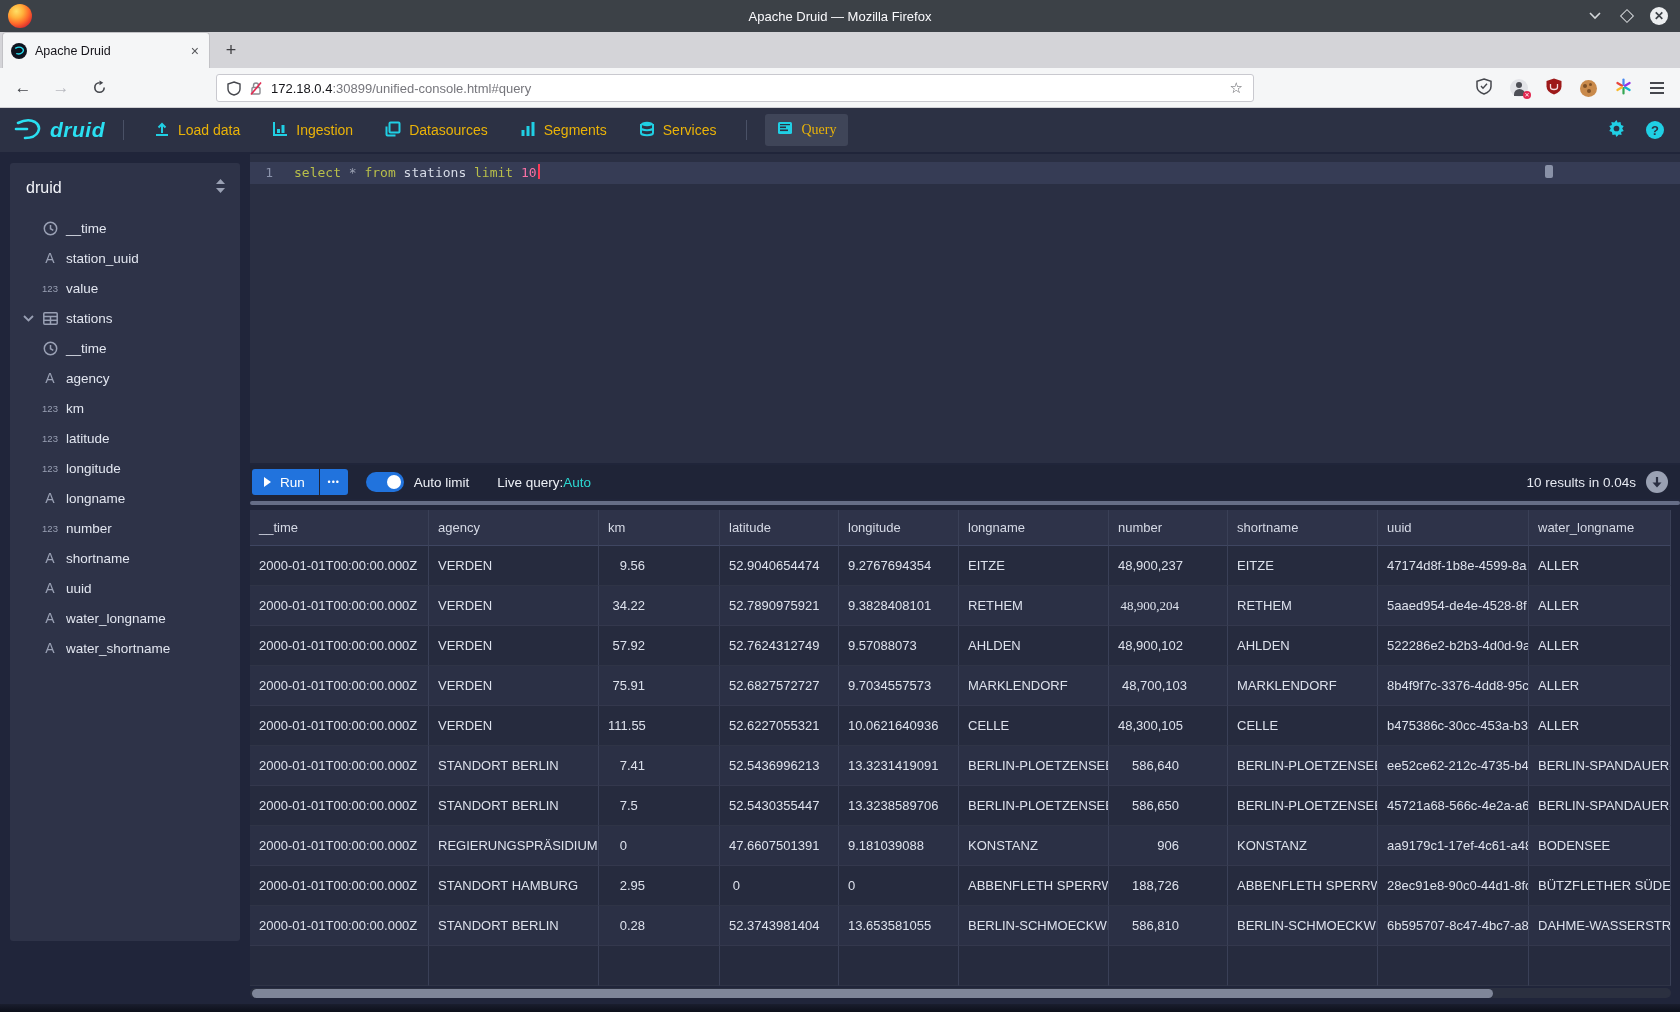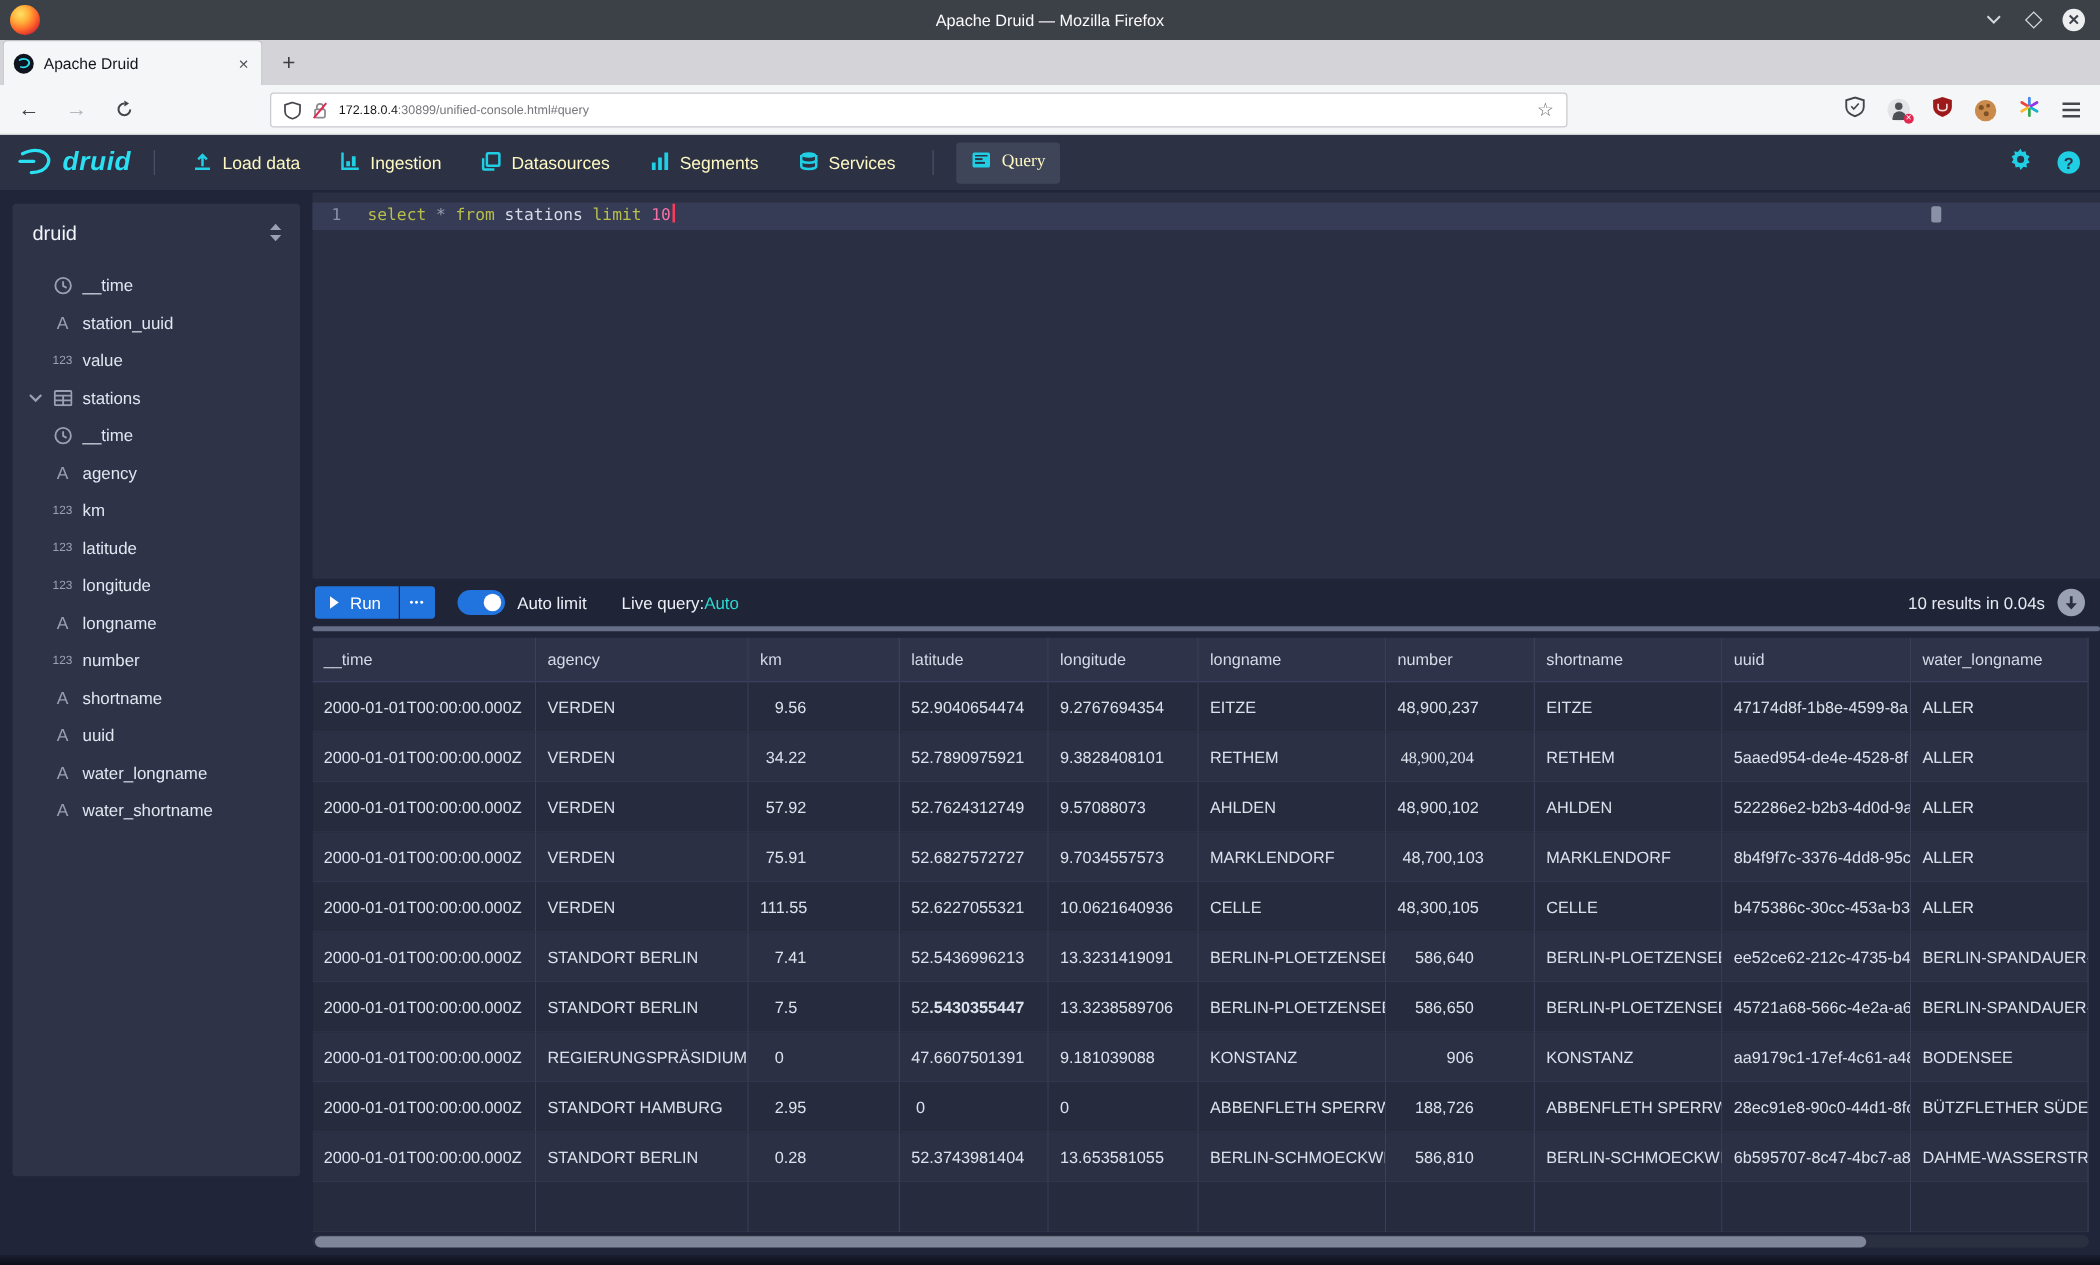--- a/index.html
+++ b/index.html
@@ -30,21 +30,21 @@
     color:#3e3e42; font-size:18px; display:flex; align-items:center; justify-content:center; }
 
   .navbar { position:absolute; left:0; top:68px; width:1680px; height:40px; background:#f5f6f7;
     border-bottom:1px solid #d0d0d4; display:flex; align-items:center; }
   .nav-btn { width:30px; height:30px; display:flex; align-items:center; justify-content:center;
     font-size:17px; color:#43454b; margin-left:8px; }
   .nav-btn.disabled { color:#b7b8bf; }
   .urlbar { position:absolute; left:216px; top:6px; width:1038px; height:28px; background:#ffffff;
     border:1px solid #c9c9cf; border-radius:3px; display:flex; align-items:center; padding:0 10px; }
   .urlbar .sep-ic { margin-right:8px; display:flex; align-items:center; }
-  .url-text { font-size:10px; color:#16161a; white-space:nowrap; flex:1; }
+  .url-text { font-size:13px; color:#16161a; white-space:nowrap; flex:1; }
   .url-text .host { color:#16161a; }
   .url-text .rest { color:#76767c; }
   .star { color:#5b5c61; font-size:15px; }
   .ext-icons { position:absolute; right:16px; top:6px; height:28px; display:flex; align-items:center; gap:18px; }
   .ham { display:flex; flex-direction:column; gap:3px; }
   .ham span { display:block; width:14px; height:2px; background:#45474d; }
   .avatar-ic { position:relative; width:18px; height:18px; border-radius:50%; background:#e3e4e8; overflow:visible; }
   .avatar-ic .head { position:absolute; left:6px; top:3px; width:6px; height:6px; border-radius:50%; background:#4d4f56; }
   .avatar-ic .body { position:absolute; left:3.5px; top:9.5px; width:11px; height:7px; border-radius:6px 6px 0 0; background:#4d4f56; }
   .avatar-ic .badge { position:absolute; right:-3px; bottom:-2px; width:8px; height:8px; border-radius:50%;
@@ -53,21 +53,21 @@
   .cookie-ic i { position:absolute; border-radius:50%; background:#7e5127; }
 
   
   .appheader { position:absolute; left:0; top:108px; width:1680px; height:44px; background:#2c3144;
     display:flex; align-items:center; color:#f2f5fa; }
   .brand { display:flex; align-items:center; margin-left:14px; }
   .brand-text { font-size:21px; font-style:italic; font-weight:bold; color:#2ae0f2; margin-left:6px; letter-spacing:0.5px; }
   .hdr-sep { width:1px; height:20px; background:#4a5166; margin:0 18px; }
   .hnav { display:flex; align-items:center; gap:8px; }
   .hnav-item { display:flex; align-items:center; gap:8px; padding:6px 12px; border-radius:3px;
-    font-size:14px; color:#fef9c3; }
+    font-size:14px; color:#eab308; }
   .hnav-item.active { background:#3f4558;font-family:Liberation Serif, serif; }
   .hnav-item svg { flex:none; }
   .hdr-right { margin-left:auto; margin-right:16px; display:flex; align-items:center; gap:20px; }
   .help-ic { width:18px; height:18px; border-radius:50%; background:#20cfe4; color:#2c3144;
     font-weight:bold; font-size:13px; display:flex; align-items:center; justify-content:center; }
 
   
   .appbody { position:absolute; left:0; top:152px; width:1680px; height:860px; background:#20253a; }
 
   .sidebar { position:absolute; left:10px; top:11px; width:230px; height:778px; background:#2e3348;
@@ -598,21 +598,21 @@
         </div>
         <div class="trow odd">
           <div class="cell" style="width: 179px;">2000-01-01T00:00:00.000Z</div>
           <div class="cell" style="width: 170px;">STANDORT BERLIN</div>
           <div class="cell num" style="width: 121px; padding-right: 74px;">
             <span class="ip">7</span>
             <span class="dp" style="width: 18px;">.5</span>
           </div>
           <div class="cell num" style="width: 119px; padding-right: 24px;">
             <span class="ip">52</span>
-            <span class="dp" style="width: 74px; font-weight: bold;">.5430355447</span>
+            <span class="dp" style="width: 74px;">.5430355447</span>
           </div>
           <div class="cell num" style="width: 120px; padding-right: 29px;">
             <span class="ip">13</span>
             <span class="dp" style="width: 74px;">.3238589706</span>
           </div>
           <div class="cell" style="width: 150px;">BERLIN-PLOETZENSEE U</div>
           <div class="cell num" style="width: 119px; padding-right: 48px;">
             <span class="ip">586,650</span>
             <span class="dp" style="width: 0px;"></span>
           </div>

